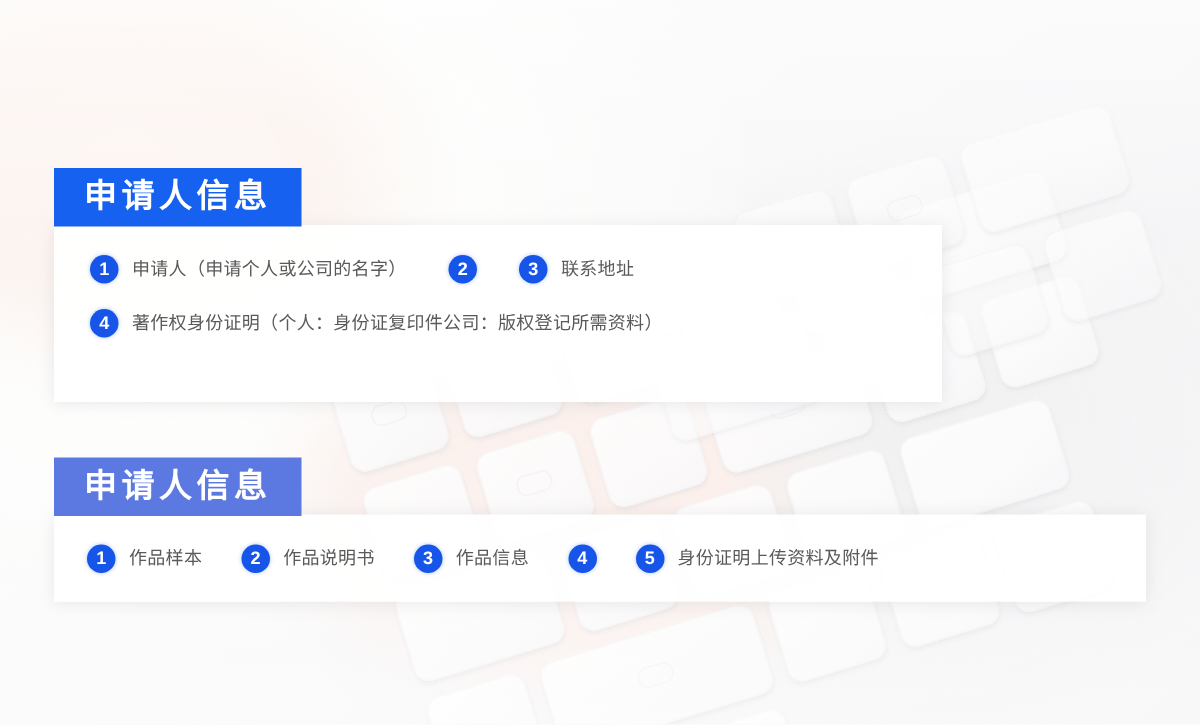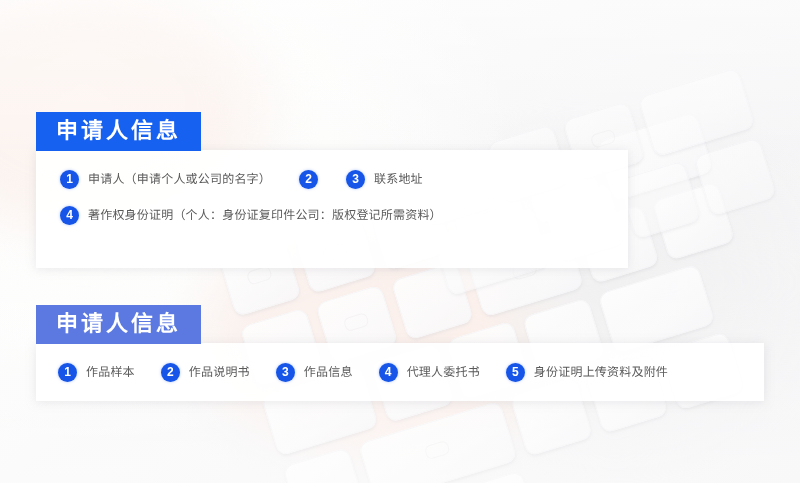--- a/index.html
+++ b/index.html
@@ -327,21 +327,20 @@
             <span class="item-text">作品说明书</span>
           </div>
           <span class="sp-26"></span>
           <div class="item">
             <span class="badge">3</span>
             <span class="item-text">作品信息</span>
           </div>
           <span class="sp-26"></span>
           <div class="item">
             <span class="badge">4</span>
-            <span class="item-text">代理人委托书</span>
           </div>
           <span class="sp-26"></span>
           <div class="item">
             <span class="badge">5</span>
             <span class="item-text">身份证明上传资料及附件</span>
           </div>
         </div>
 
       </div>
     </div>

